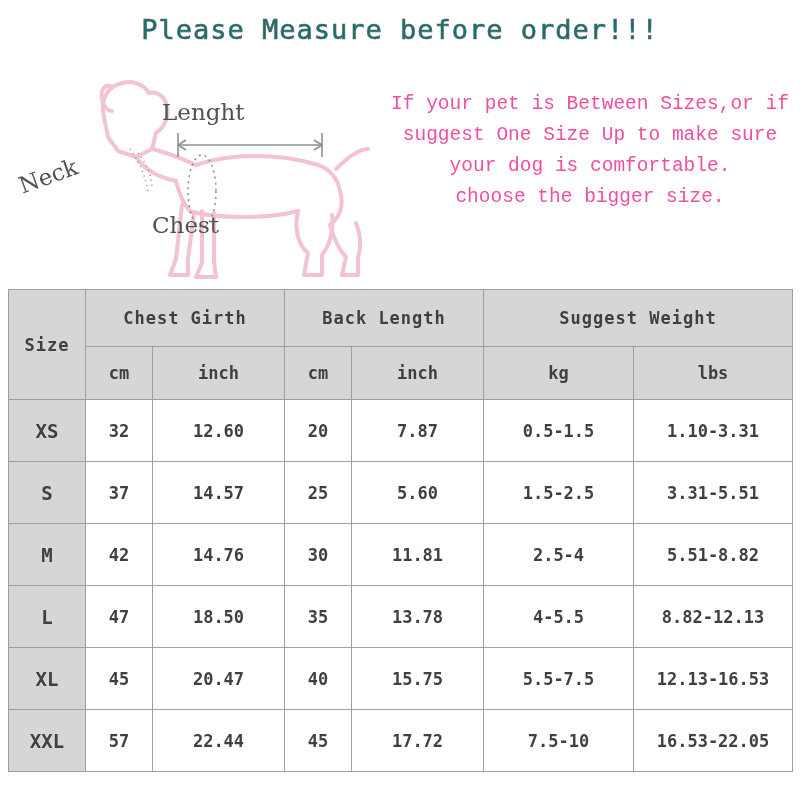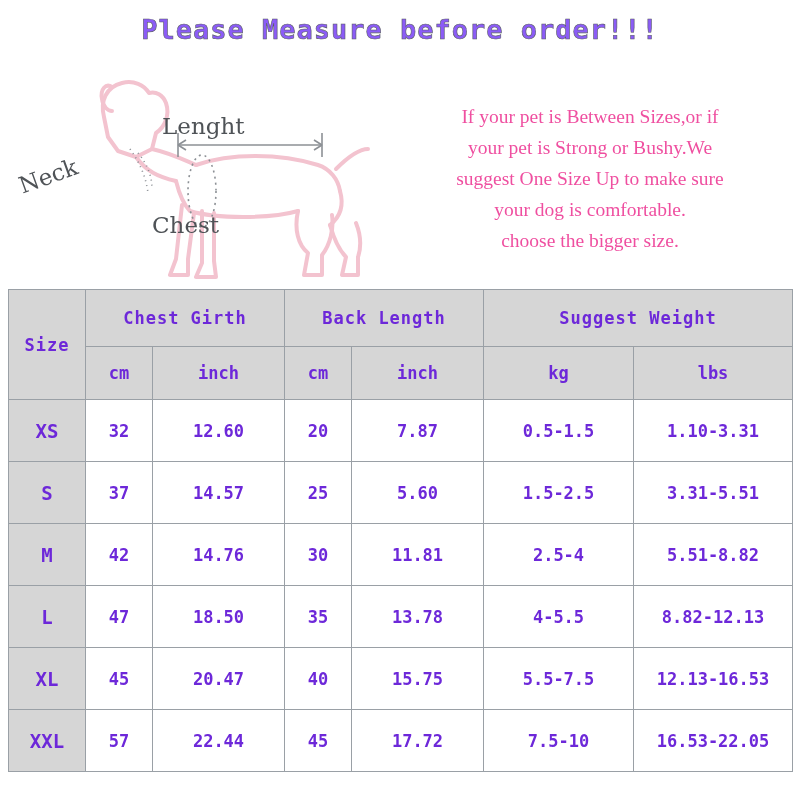--- a/index.html
+++ b/index.html
@@ -18,22 +18,22 @@
     width: 800px;
     height: 800px;
     box-sizing: border-box;
   }
 
   
   .title {
     text-align: center;
     font-family: "DejaVu Sans Mono", monospace;
     font-size: 27px;
-    font-weight: bold;
-    color: #8b5cf6;
+    font-weight: normal;
+    color: #0f766e;
     letter-spacing: 1px;
     padding-top: 14px;
     -webkit-text-stroke: 0.6px #595d62;
   }
 
   
   .top-area {
     position: relative;
     height: 238px;
   }
@@ -53,37 +53,37 @@
     font-family: "DejaVu Serif", serif;
     font-size: 23px;
   }
   .label-neck {
     left: 18px;
     top: 118px;
     transform: rotate(-20deg);
   }
   .label-lenght {
     left: 162px;
-    top: 68px;
+    top: 54px;
     text-align: right;
   }
   .label-chest {
     left: 152px;
     top: 167px;
   }
 
   
   .note {
     position: absolute;
     left: 390px;
-    top: 56px;
+    top: 44px;
     width: 400px;
     text-align: center;
     color: #ef4fa0;
-    font-family: Liberation Serif, serif;
+    font-family: Liberation Mono, monospace;
     font-size: 19.5px;
     line-height: 31px;
   }
   .note div { white-space: nowrap; }
 
   
   .table-wrap {
     position: absolute;
     left: 8px;
     top: 289px;
@@ -91,21 +91,21 @@
   }
   table.size-table {
     border-collapse: collapse;
     width: 784px;
     table-layout: fixed;
   }
   table.size-table td, table.size-table th {
     border: 1px solid #9aa0a6;
     text-align: center;
     font-family: "DejaVu Sans Mono", monospace;
-    color: #6d28d9;
+    color: #404040;
     font-weight: bold;
     font-size: 17px;
     padding: 0;
   }
   .hdr-row1 th {
     height: 56px;
     background: #d6d6d6;
     font-size: 19px;
     letter-spacing: 1px;
   }
@@ -189,21 +189,20 @@
         </g>
       </svg>
     </div>
 
     <div class="label label-neck">Neck</div>
     <div class="label label-lenght">Lenght</div>
     <div class="label label-chest">Chest</div>
 
     <div class="note">
       <div>If your pet is Between Sizes,or if</div>
-      <div>your pet is Strong or Bushy.We</div>
       <div>suggest One Size Up to make sure</div>
       <div>your dog is comfortable.</div>
       <div>choose the bigger size.</div>
     </div>
   </div>
 
   <div class="table-wrap">
     <table class="size-table">
       <colgroup>
         <col class="c-size">

